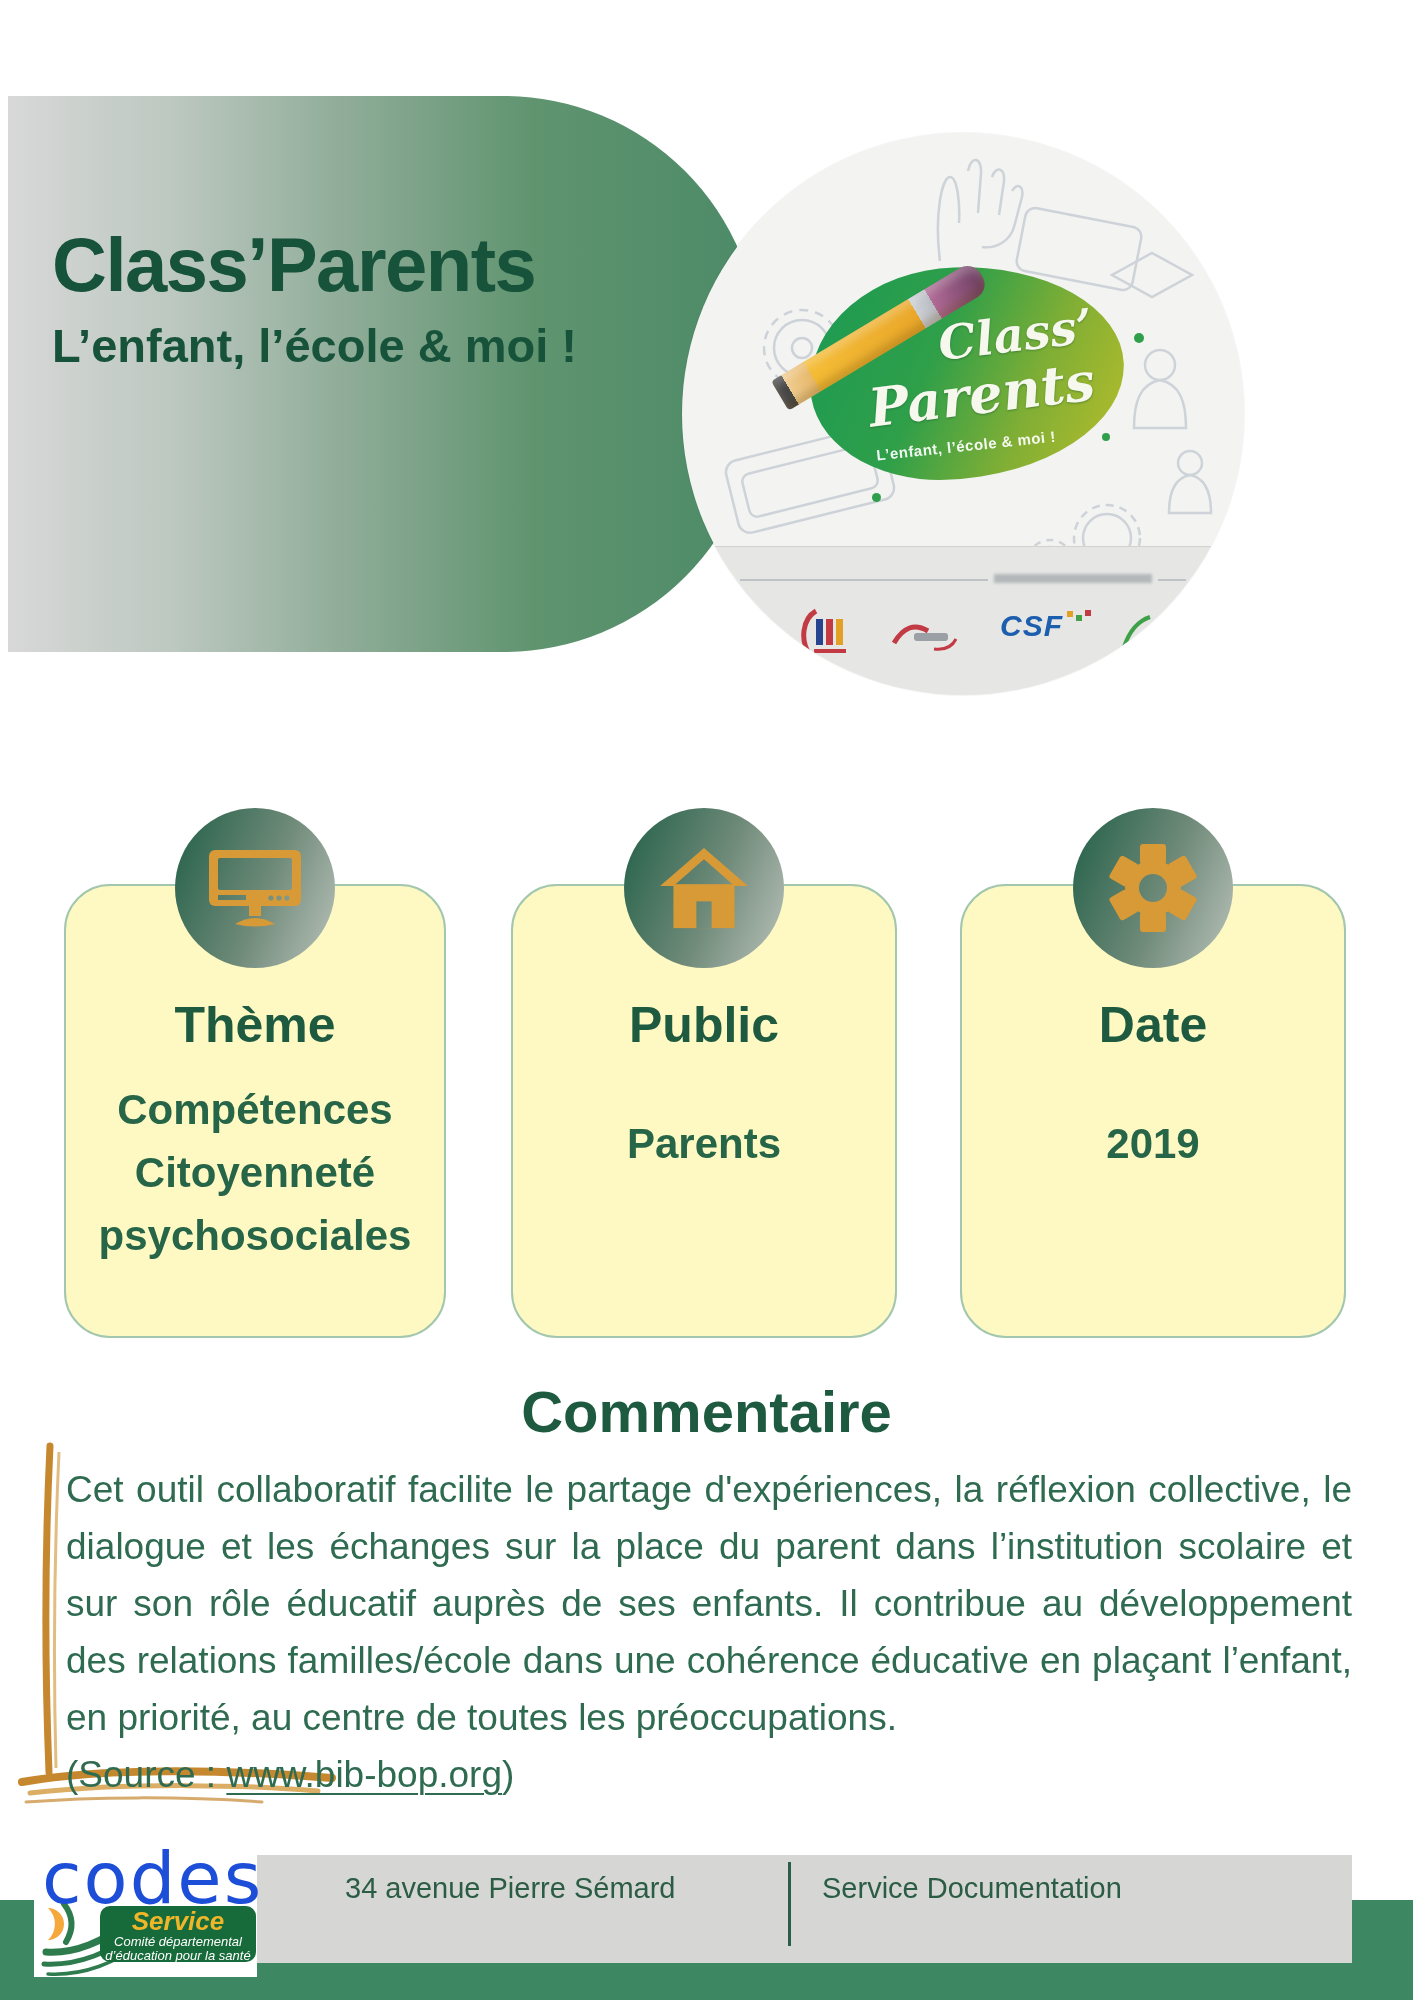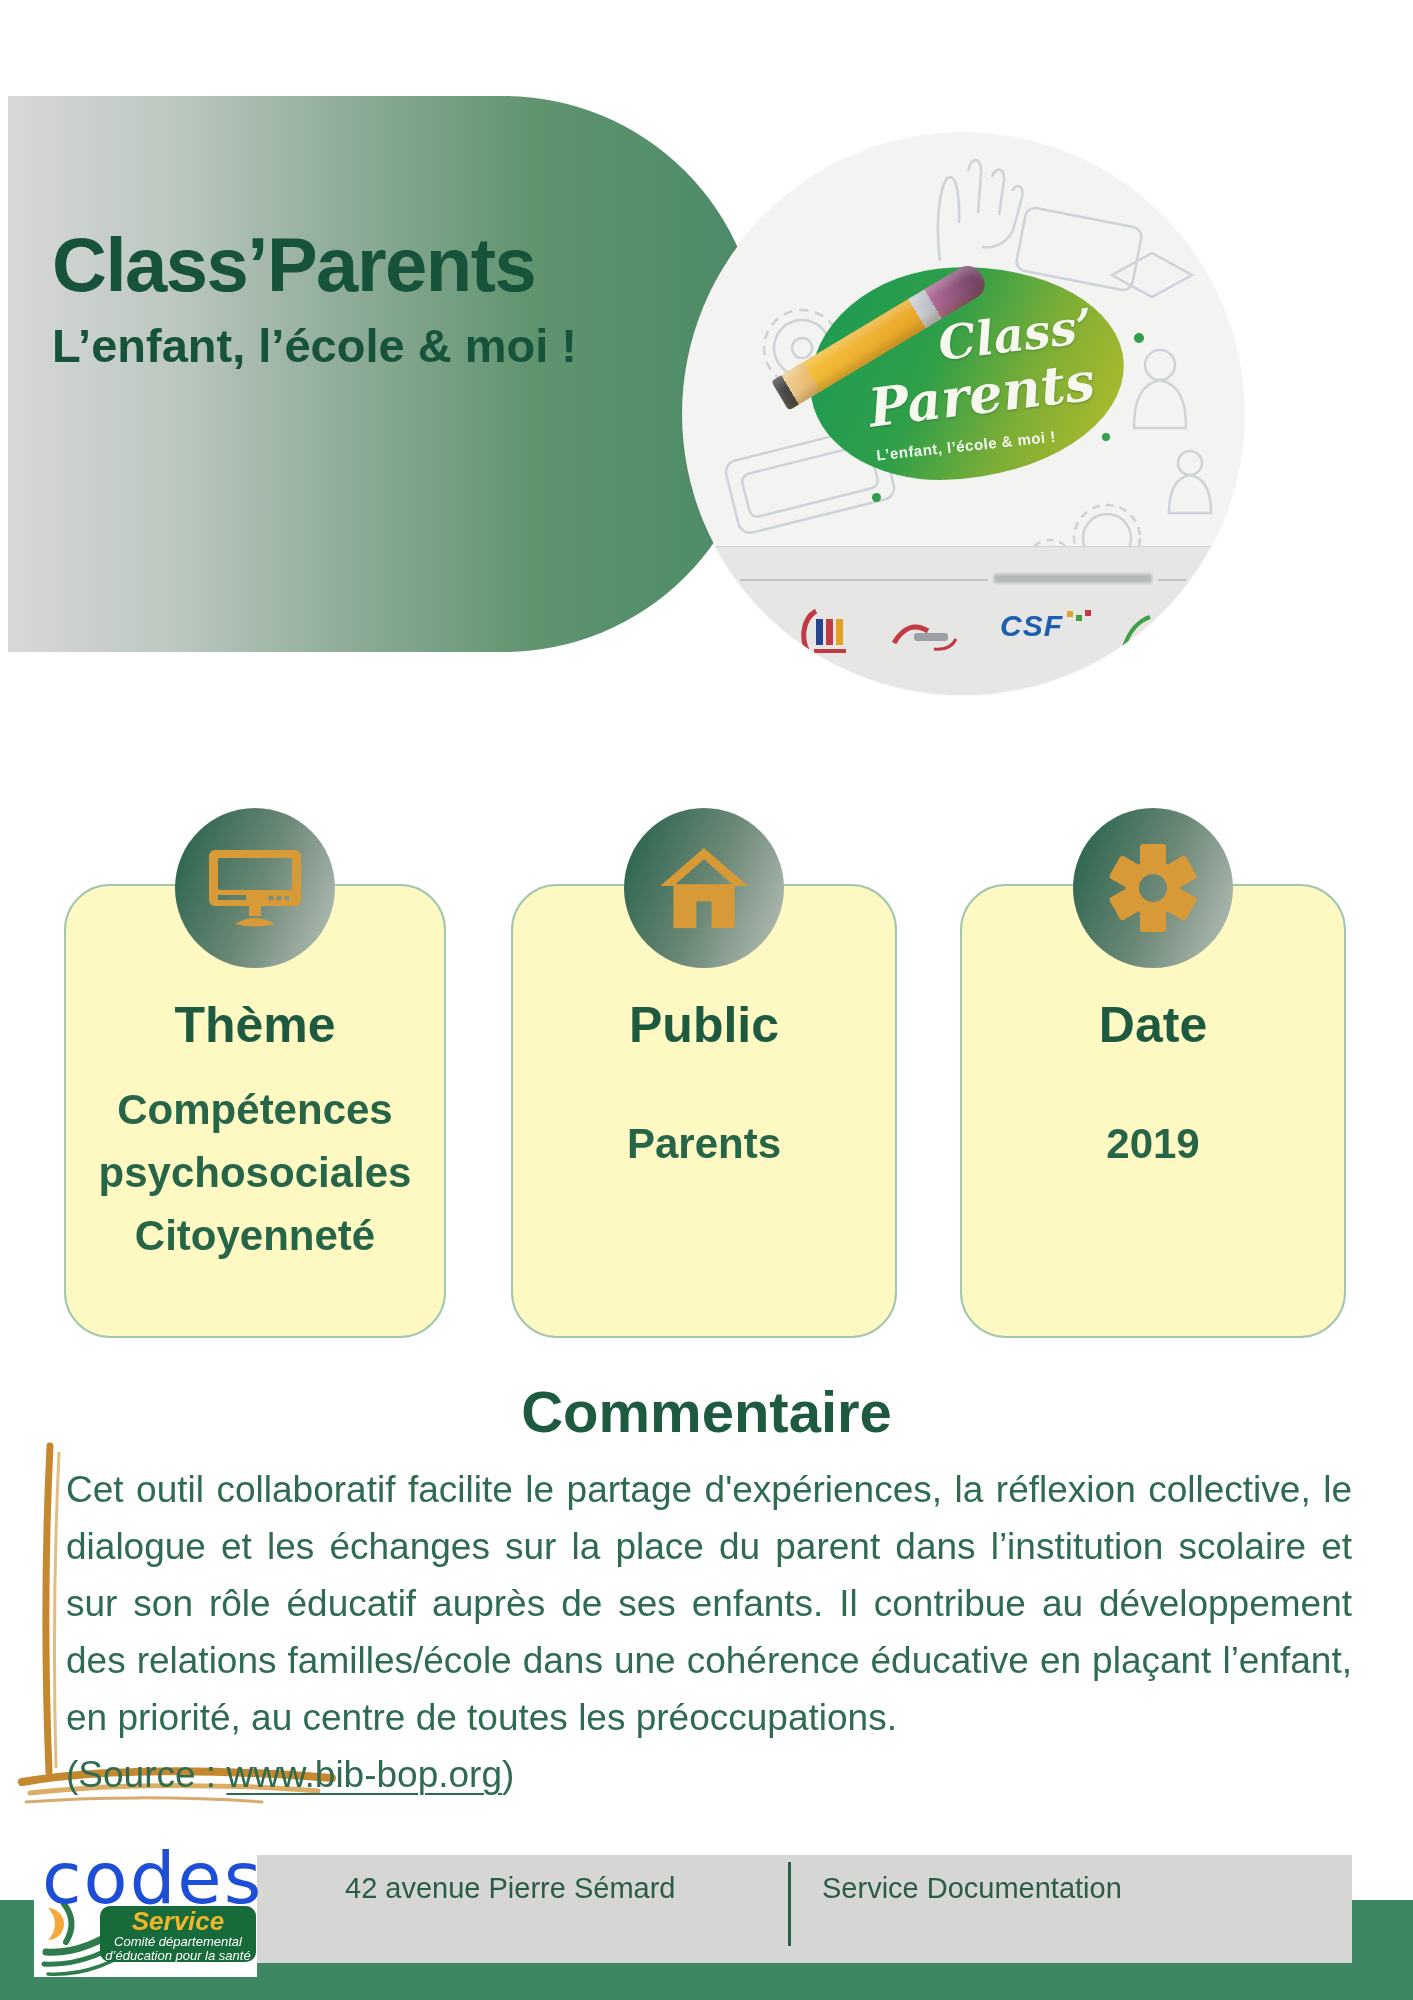--- a/index.html
+++ b/index.html
@@ -218,22 +218,22 @@
         <g fill="#d89a36">
           <rect x="2" y="2" width="92" height="56" rx="6" mask="url(#m-screen)"></rect>
           <rect x="42" y="58" width="12" height="10"></rect>
           <path d="M28,76 q20,-12 40,0 q-20,5 -40,0 z"></path>
         </g>
       </svg>
     </div>
     <div class="card-title">Thème</div>
     <div class="card-lines">
       <div>Compétences</div>
+      <div>Citoyenneté</div>
       <div>psychosociales</div>
-      <div>Citoyenneté</div>
     </div>
   </div>
 
   <div class="card card-2 single">
     <div class="icon-circle">
       <svg width="92" height="84" viewBox="0 0 96 88">
         <defs>
           <mask id="m-door">
             <rect width="96" height="88" fill="#fff"></rect>
             <rect x="40" y="58" width="16" height="28" fill="#000"></rect>
@@ -290,21 +290,21 @@
   <div class="comment-body">
     <p>Cet outil collaboratif facilite le partage d'expériences, la réflexion collective, le dialogue et les échanges sur la place du parent dans l’institution scolaire et sur son rôle éducatif auprès de ses enfants. Il contribue au développement des relations familles/école dans une cohérence éducative en plaçant l’enfant, en priorité, au centre de toutes les préoccupations.</p>
     <p class="source-line"><span>(Source : </span><a class="source-link" href="#">www.bib-bop.org</a><span>)</span></p>
   </div>
 
   <div class="footer-band"></div>
   <div class="footer-gray"></div>
   <div class="footer-divider"></div>
 
   <div class="footer-col footer-address">
-    <div>42 avenue Pierre Sémard</div>
+    <div>34 avenue Pierre Sémard</div>
   </div>
   <div class="footer-col footer-service">
     <div>Service Documentation</div>
   </div>
 
   <div class="codes-logo">
     <svg class="logo-swoosh" width="120" height="86" viewBox="0 0 120 86" fill="none">
       <path d="M12,62 C40,64 70,52 96,30" stroke="#2e7c4d" stroke-width="7" stroke-linecap="round"></path>
       <path d="M10,74 C44,76 78,62 104,40" stroke="#2e7c4d" stroke-width="5" stroke-linecap="round"></path>
       <path d="M14,84 C50,86 84,72 108,52" stroke="#2e7c4d" stroke-width="3.5" stroke-linecap="round"></path>

